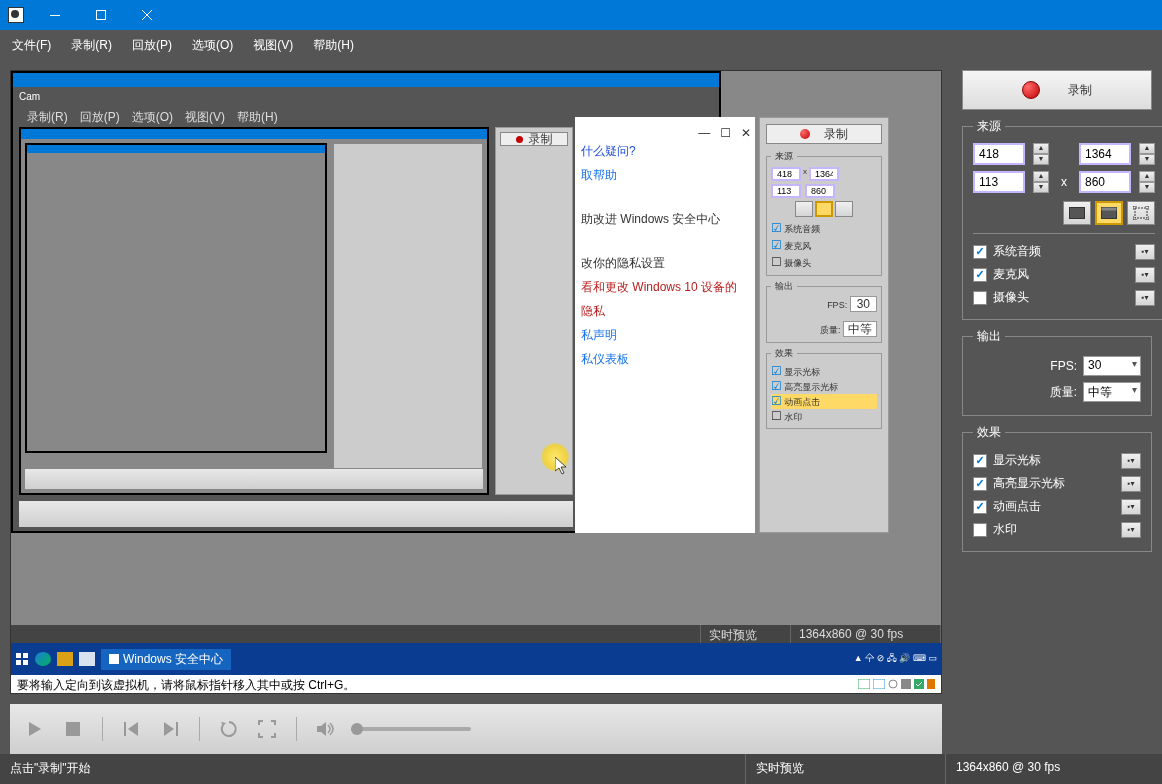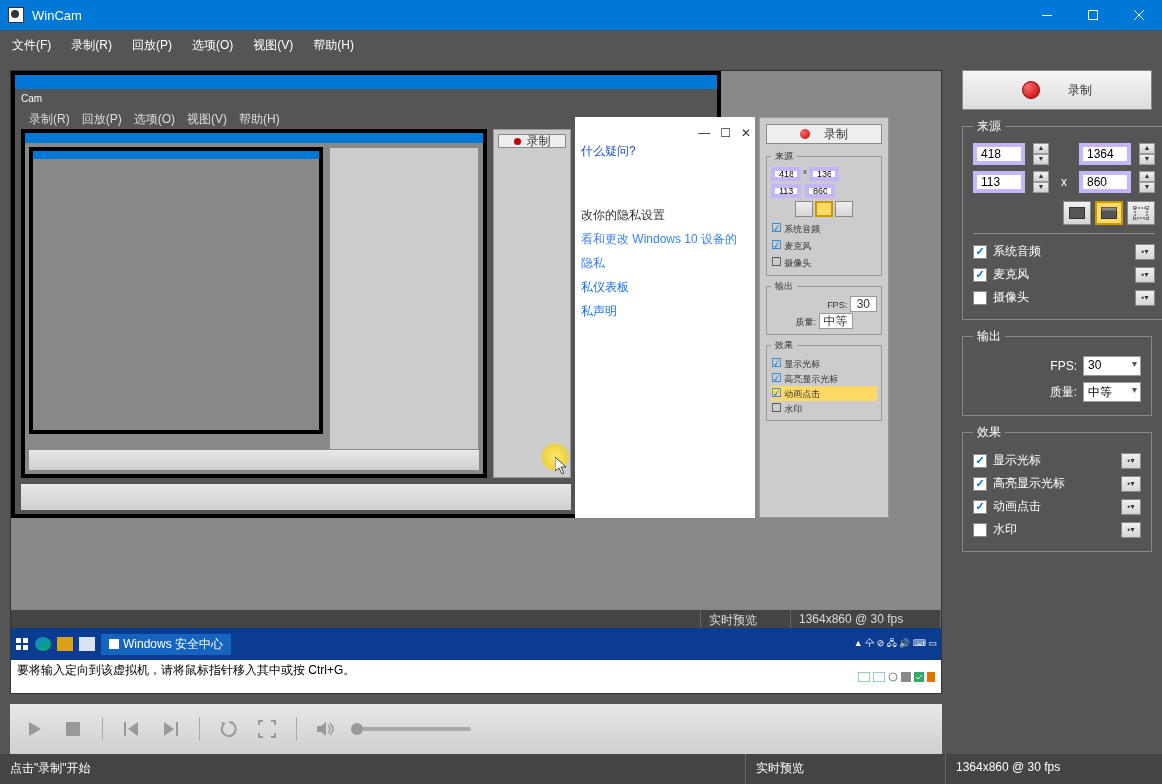--- a/index.html
+++ b/index.html
@@ -8,34 +8,34 @@
 .titlebar-icon{width:16px;height:16px;background:#fff;border:1px solid #333;margin-right:8px;position:relative}
 .titlebar-icon::after{content:"";position:absolute;left:2px;top:2px;width:8px;height:8px;background:#333;border-radius:50%}
 .titlebar-title{flex:1;font-size:13px}
 .win-controls{display:flex}
 .win-btn{width:46px;height:30px;display:flex;align-items:center;justify-content:center;color:#fff}
 .menubar{background:#555;height:30px;display:flex;align-items:center;padding:0 12px;gap:20px;color:#fff;font-size:13px}
 .menu-item{cursor:pointer}
 .main{display:flex;height:694px}
 .preview-area{flex:1;background:#555;padding:10px 10px 0 10px;display:flex;flex-direction:column}
 .preview-img{flex:1;background:#888;border:1px solid #333;position:relative;overflow:hidden}
-.nested{position:absolute;background:#555;border:4px solid #000000}
+.nested{position:absolute;background:#555;border:2px solid #000000}
 .nested-tb{background:#0078d7;height:14px}
 .controls-row{height:50px;background:linear-gradient(#e8e8e8,#cfcfcf);display:flex;align-items:center;padding:0 12px;gap:12px;margin-top:10px}
 .ctrl-btn{width:26px;height:26px;display:flex;align-items:center;justify-content:center;color:#888}
 .ctrl-sep{width:1px;height:24px;background:#aaa;margin:0 4px}
 .vol-slider{width:120px;height:4px;background:#aaa;border-radius:2px;position:relative}
 .vol-slider::after{content:"";position:absolute;left:0;top:-4px;width:12px;height:12px;border-radius:50%;background:#999}
 .side-panel{width:210px;background:#555;padding:10px;display:flex;flex-direction:column;gap:8px}
 .record-btn{height:40px;border:1px solid #888;background:linear-gradient(#f5f5f5,#ddd);display:flex;align-items:center;justify-content:center;gap:28px;font-size:14px;color:#333;cursor:pointer}
 .rec-dot{width:18px;height:18px;border-radius:50%;background:radial-gradient(circle at 30% 30%,#ff6b6b,#c20000);border:1px solid #800}
 fieldset{border:1px solid #888;padding:8px 10px 10px;color:#fff}
 legend{padding:0 4px;font-size:12px}
 .src-grid{display:flex;gap:8px;align-items:center;justify-content:center;margin-bottom:6px}
-.num-input{width:52px;height:22px;background:#fff;color:#000;border:4px solid #c4b5fd;padding:2px 4px;text-align:left}
+.num-input{width:52px;height:22px;background:#fff;color:#000;border:2px solid #c4b5fd;padding:2px 4px;text-align:left}
 .spinner{width:16px;display:flex;flex-direction:column}
 .spin{height:11px;background:linear-gradient(#f0f0f0,#d0d0d0);border:1px solid #999;font-size:7px;text-align:center;line-height:8px;color:#333}
 .x-sep{color:#fff;padding:0 4px}
 .mode-row{display:flex;gap:4px;justify-content:flex-end;margin:8px 0}
 .mode-btn{width:28px;height:24px;background:linear-gradient(#f0f0f0,#d5d5d5);border:1px solid #888;display:flex;align-items:center;justify-content:center}
 .mode-btn.active{background:#ffd966;border:2px solid #cc9900}
 .chk-row{display:flex;align-items:center;padding:3px 0;gap:6px}
 .chk{width:14px;height:14px;background:#fff;border:1px solid #888;display:flex;align-items:center;justify-content:center;color:#0078d7;font-size:11px;font-weight:bold}
 .chk-label{flex:1;color:#fff;font-size:12px}
 .opt-btn{width:20px;height:16px;background:linear-gradient(#f0f0f0,#d5d5d5);border:1px solid #888;font-size:8px;color:#333;display:flex;align-items:center;justify-content:center}
@@ -45,33 +45,32 @@
 .select::after{content:"▾";position:absolute;right:3px;top:1px;color:#555;font-size:10px}
 hr.sep{border:none;border-top:1px solid #888;margin:6px 0}
 .statusbar{height:30px;background:#444;display:flex;color:#fff;font-size:13px}
 .status-seg{padding:6px 10px;border-right:1px solid #666}
 .status-seg.flex{flex:1}
 .preview-content{position:absolute;inset:0;display:flex;flex-direction:column}
 .pv-inner{flex:1;position:relative;background:#888}
 .pv-statusbar{height:18px;background:#444;display:flex;color:#ddd;font-size:11px}
 .pv-statusbar .seg{padding:2px 8px;border-right:1px solid #666}
 .pv-statusbar .flex{flex:1}
-.pv-hint{height:33px;background:#fff;color:#000;font-size:11px;padding:2px 6px;display:flex}
+.pv-hint{height:18px;background:#fff;color:#000;font-size:11px;padding:2px 6px;display:flex}
 .pv-hint-icons{margin-left:auto;display:flex;gap:3px;align-items:center}
 .pv-taskbar{height:24px;background:#0a3d91;display:flex;align-items:center;padding:16px 4px;gap:6px}
 .tb-icon{width:16px;height:14px;background:#fff;opacity:0.85}
 .tb-app{background:#1565c0;color:#fff;font-size:10px;padding:2px 8px;display:flex;align-items:center;gap:4px}
 svg{display:block}
 </style>
 </head>
 <body>
 
 <div class="titlebar">
   <div class="titlebar-icon"></div>
-  <div class="titlebar-title">WinCam</div>
   <div class="win-controls">
     <div class="win-btn">
         <svg width="10" height="1">
           <rect width="10" height="1" fill="#fff"></rect>
         </svg>
       </div>
     <div class="win-btn">
         <svg width="10" height="10">
           <rect x="0.5" y="0.5" width="9" height="9" fill="none" stroke="#fff"></rect>
         </svg>
@@ -143,44 +142,45 @@
                   <span class="mode-btn active" style="width:18px;height:16px"></span>
                   <span class="mode-btn" style="width:18px;height:16px"></span>
                 </div>
               <div style="font-size:9px;padding:1px 0"><span style="color:#0078d7">☑</span> 系统音频</div>
               <div style="font-size:9px;padding:1px 0"><span style="color:#0078d7">☑</span> 麦克风</div>
               <div style="font-size:9px;padding:1px 0"><span>☐</span> 摄像头</div>
             </fieldset>
             <fieldset style="border:1px solid #999;padding:4px;color:#333;margin-bottom:4px">
                 <legend style="font-size:9px">输出</legend>
               <div style="text-align:right;font-size:9px">FPS: <span style="background:#fff;border:1px solid #999;padding:0 6px">30</span></div>
-              <div style="text-align:center;font-size:9px;margin-top:2px">质量: <span style="background:#fff;border:1px solid #999;padding:0 4px">中等</span></div>
+              <div style="text-align:right;font-size:9px;margin-top:10px">质量: <span style="background:#fff;border:1px solid #999;padding:0 4px">中等</span></div>
             </fieldset>
             <fieldset style="border:1px solid #999;padding:4px;color:#333">
                 <legend style="font-size:9px">效果</legend>
               <div style="font-size:9px"><span style="color:#0078d7">☑</span> 显示光标</div>
               <div style="font-size:9px"><span style="color:#0078d7">☑</span> 高亮显示光标</div>
               <div style="font-size:9px;background:#ffd966"><span style="color:#0078d7">☑</span> 动画点击</div>
               <div style="font-size:9px"><span>☐</span> 水印</div>
             </fieldset>
           </div>
 
           <div style="position:absolute;right:186px;top:46px;width:180px;bottom:92px;background:#fff;color:#1a73e8;font-size:10px;padding:10px 6px;line-height:2">
             <div style="position:absolute;right:4px;top:4px;display:flex;gap:10px;color:#333;font-size:11px">
                 <span>—</span>
                 <span>☐</span>
                 <span>✕</span>
               </div>
             <div style="color:#1d4ed8;margin-top:12px">什么疑问?</div>
-            <br>
+            <div>取帮助</div><br>
+            <div style="color:#333">助改进 Windows 安全中心</div>
             <br>
             <div style="color:#333">改你的隐私设置</div>
-            <div style="color:#3b82f6">看和更改 Windows 10 设备的隐私</div>
+            <div style="color:#b91c1c">看和更改 Windows 10 设备的隐私</div>
+            <div>私声明</div>
             <div>私仪表板</div>
-            <div>私声明</div>
           </div>
 
           <div style="position:absolute;left:530px;top:372px;width:28px;height:28px;border-radius:50%;background:radial-gradient(circle,#ffe96a 0%,#ffd400aa 60%,transparent 80%)"></div>
           <svg style="position:absolute;left:544px;top:386px" width="14" height="18">
               <path d="M0 0 L0 14 L4 11 L7 17 L9 16 L6 10 L11 10 Z" fill="#fff" stroke="#000" stroke-width="0.7"></path>
             </svg>
         </div>
         <div class="pv-statusbar">
           <div class="seg flex"></div>
           <div class="seg" style="width:90px">实时预览</div>

